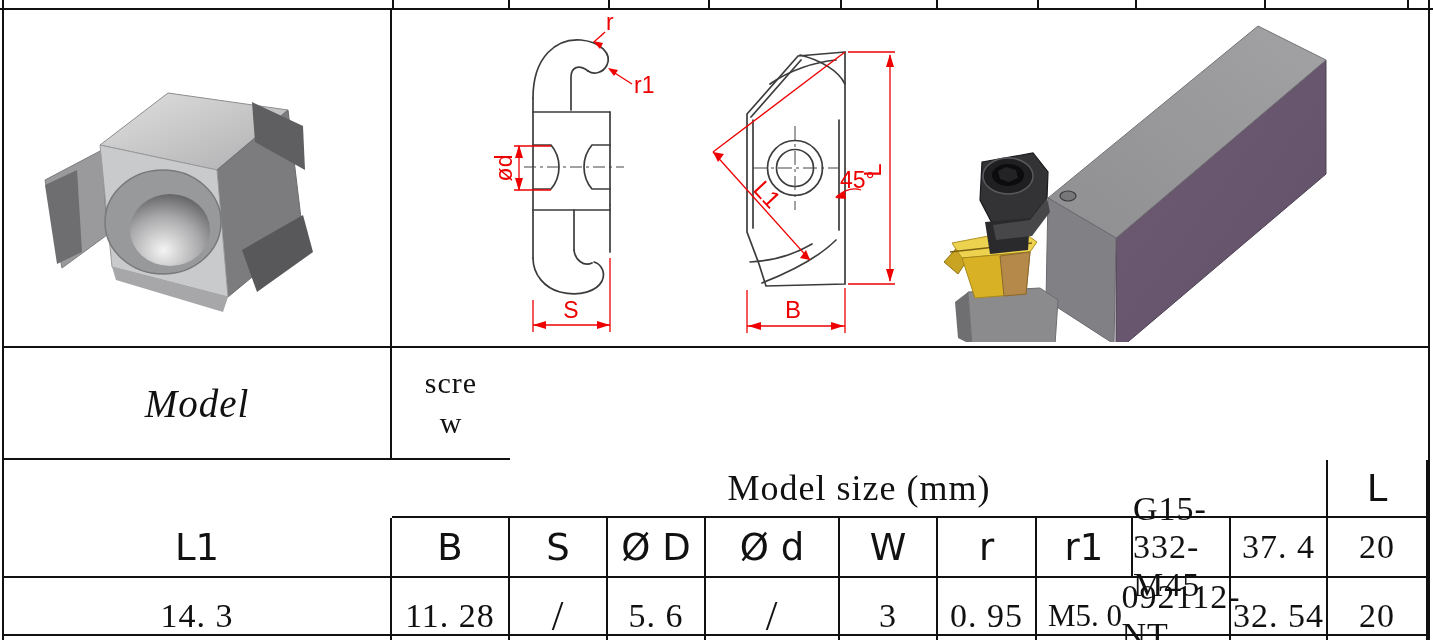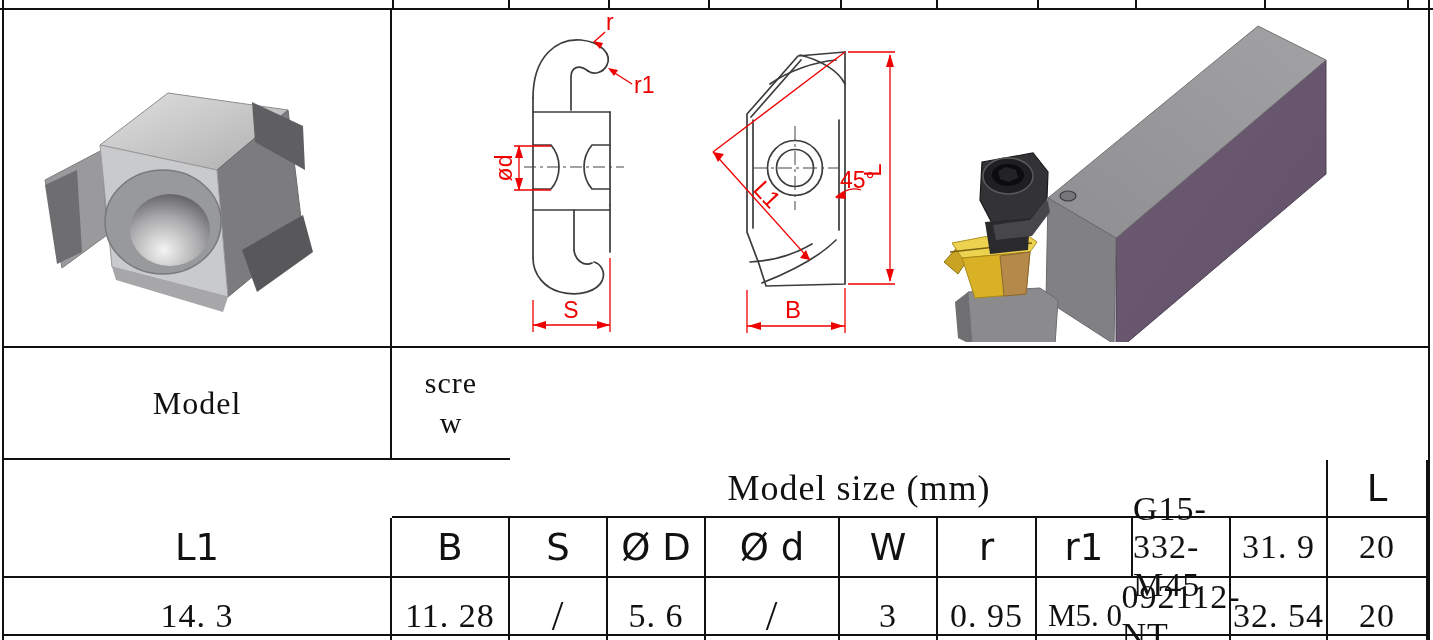--- a/index.html
+++ b/index.html
@@ -8,21 +8,21 @@
   .vline,.hline,.tick{position:absolute;background:#111;}
   
   .spec-table{position:absolute;left:2px;top:346px;width:1428px;height:290px;
       display:grid;box-sizing:border-box;border:2px solid #111;
       grid-template-columns:388px 118px 98px 98px 134px 98px 99px 96px 98px 97px auto;
       grid-template-rows:55px 57px 58px 60px auto;}
   .cell{border-right:2px solid #111;border-bottom:2px solid #111;
         display:flex;align-items:center;justify-content:center;
         font-size:34px;letter-spacing:1px;box-sizing:border-box;}
   .cell.nr{border-right:none;}
-  .cell.model-h{grid-row:1/3;font-size:32px;}
+  .cell.model-h{grid-row:1/3;font-size:39px;font-style:italic;}
   .cell.basic{grid-column:2/11;font-size:36px;}
   .cell.screw-h{grid-row:1/3;flex-direction:column;font-size:30px;line-height:1.35;}
   .cell.colh{font-family:"DejaVu Sans","Liberation Sans",sans-serif;font-size:37px;letter-spacing:0;}
   .cell.slash{font-size:42px;}
   .cell.screw-v{font-size:31px;letter-spacing:0;}
   svg{position:absolute;}
   svg text{font-family:"Liberation Sans","DejaVu Sans",sans-serif;}
 </style>
 </head>
 <body>
@@ -209,21 +209,21 @@
     <div class="cell colh">L1</div>
     <div class="cell colh">B</div>
     <div class="cell colh">S</div>
     <div class="cell colh">Ø D</div>
     <div class="cell colh">Ø d</div>
     <div class="cell colh">W</div>
     <div class="cell colh">r</div>
     <div class="cell colh">r1</div>
 
     <div class="cell">G15-332-M45</div>
-    <div class="cell">31. 9</div>
+    <div class="cell">37. 4</div>
     <div class="cell">20</div>
     <div class="cell">14. 3</div>
     <div class="cell">11. 28</div>
     <div class="cell slash">/</div>
     <div class="cell">5. 6</div>
     <div class="cell slash">/</div>
     <div class="cell">3</div>
     <div class="cell">0. 95</div>
     <div class="cell screw-v nr">M5. 0</div>
 

